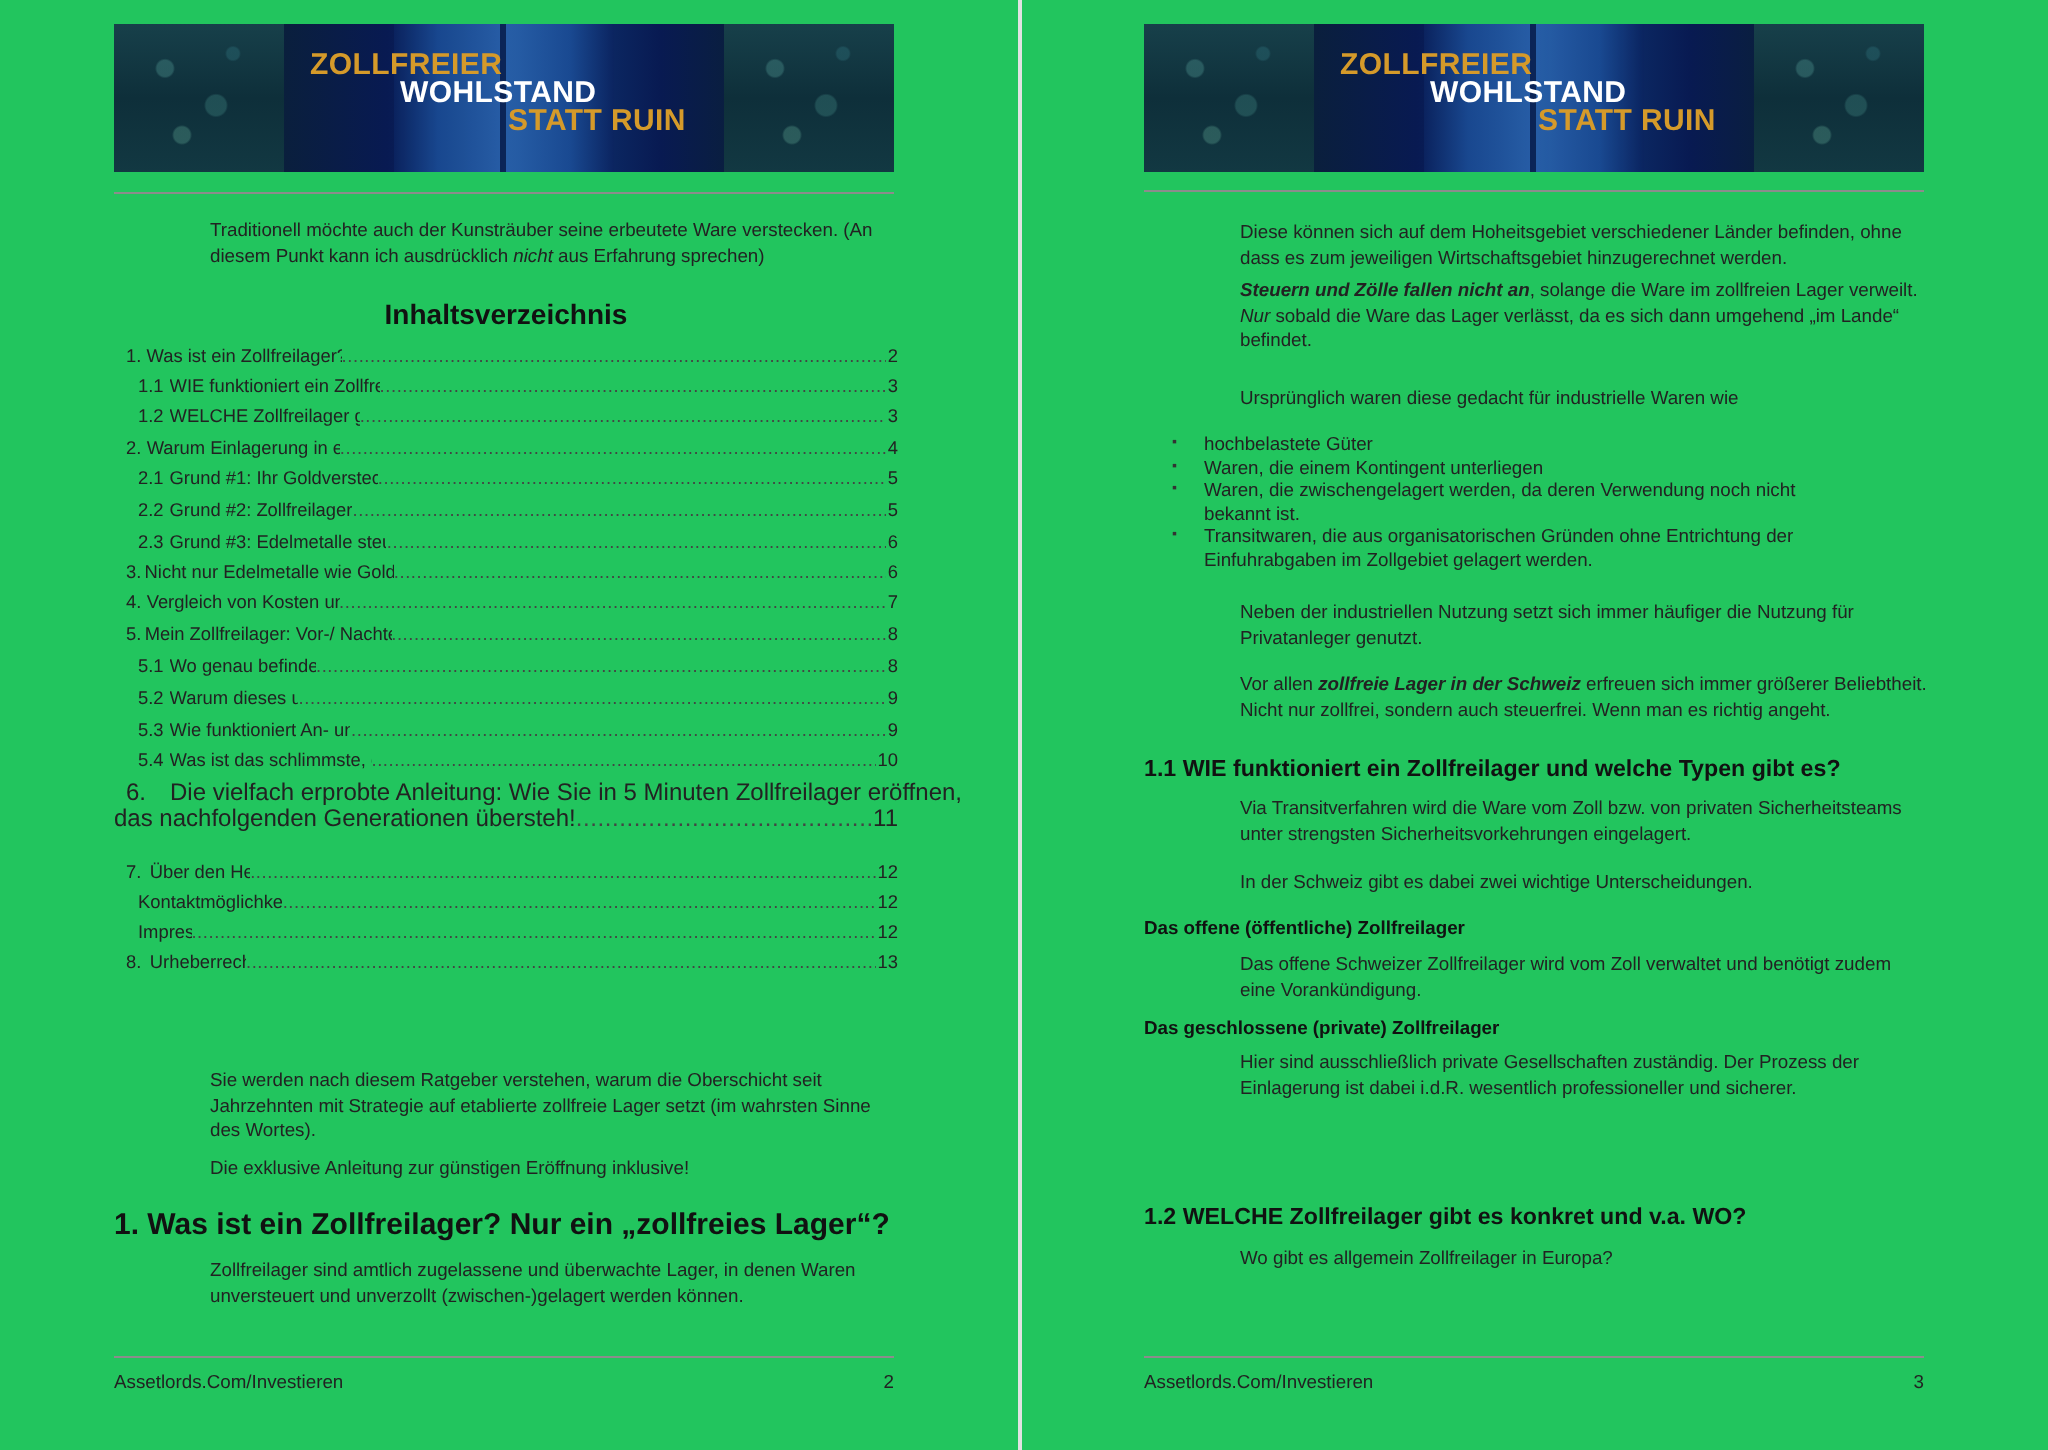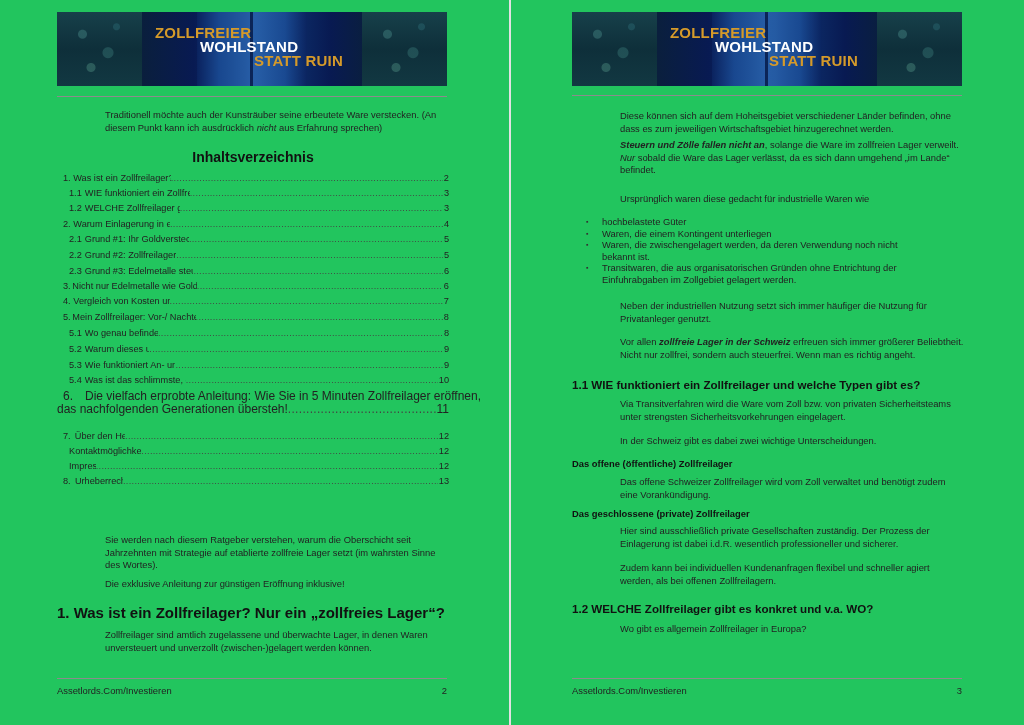--- a/index.html
+++ b/index.html
@@ -272,21 +272,20 @@
 
     <div class="abs h2" style="top:378px;">1.1 WIE funktioniert ein Zollfreilager und welche Typen gibt es?</div>
     <div class="abs p" style="top:435px;">In der Schweiz gibt es dabei zwei wichtige Unterscheidungen.</div>
     <div class="abs p" style="top:398px; right:10px;">Via Transitverfahren wird die Ware vom Zoll bzw. von privaten Sicherheitsteams unter strengsten Sicherheitsvorkehrungen eingelagert.</div>
 
     <div class="abs h3" style="top:458px;">Das offene (öffentliche) Zollfreilager</div>
     <div class="abs p" style="top:476px;">Das offene Schweizer Zollfreilager wird vom Zoll verwaltet und benötigt zudem eine Vorankündigung.</div>
 
     <div class="abs h3" style="top:508px;">Das geschlossene (private) Zollfreilager</div>
     <div class="abs p" style="top:525px; right:20px;">Hier sind ausschließlich private Gesellschaften zuständig. Der Prozess der Einlagerung ist dabei i.d.R. wesentlich professioneller und sicherer.</div>
-    <div class="abs p" style="top:562px;">Zudem kann bei individuellen Kundenanfragen flexibel und schneller agiert werden, als bei offenen Zollfreilagern.</div>
 
     <div class="abs h2" style="top:602px;">1.2 WELCHE Zollfreilager gibt es konkret und v.a. WO?</div>
     <div class="abs p" style="top:623px;">Wo gibt es allgemein Zollfreilager in Europa?</div>
   </div>
 
   <div class="rule bottom"></div>
   <div class="footer">
     <span class="site">Assetlords.Com/Investieren</span>
     <span class="pgnum">3</span>
   </div>

